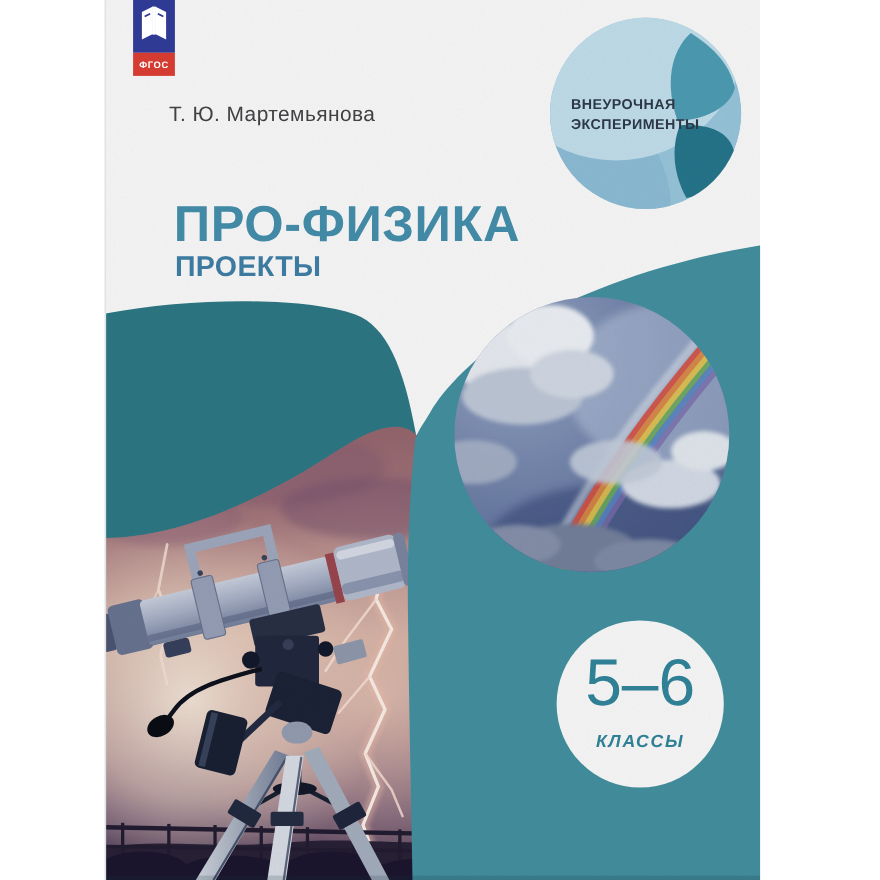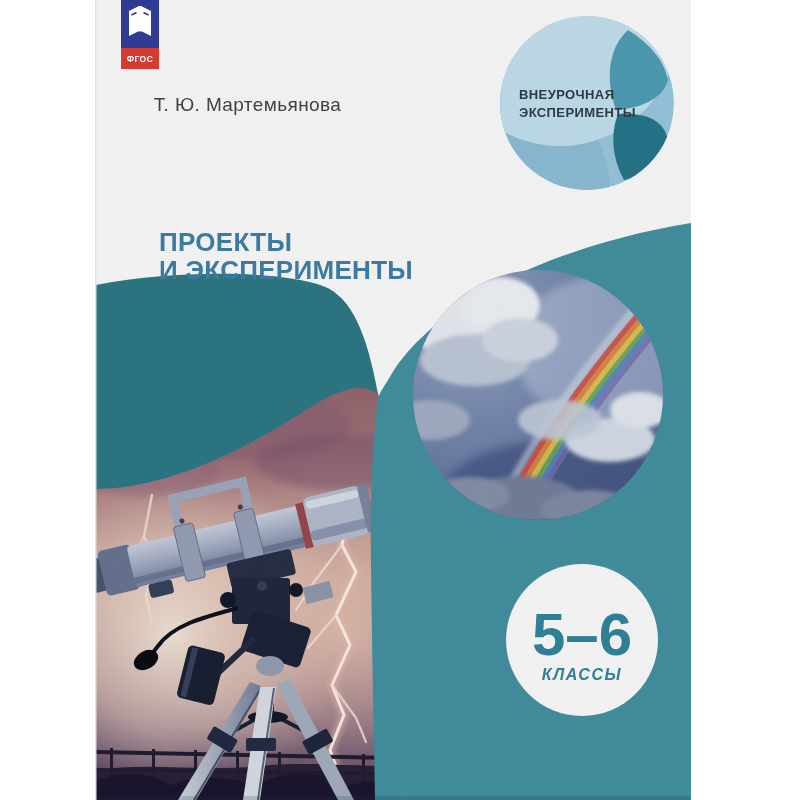--- a/index.html
+++ b/index.html
@@ -7,21 +7,21 @@
   .page{position:relative;width:691px;height:800px;background:#ffffff;overflow:hidden;}
   .art{position:absolute;left:0;top:0;}
   .txt{position:absolute;white-space:nowrap;}
   .author{left:130px;top:94px;width:235px;text-align:center;font-size:19px;font-weight:normal;
           color:#414144;letter-spacing:0.4px;}
   .title{left:158px;top:176px;font-size:46px;font-weight:800;color:#4289A6;letter-spacing:0.5px;}
   .sub1{left:159px;top:227px;font-size:26px;font-weight:800;color:#3D7AA0;letter-spacing:0.3px;}
   .sub2{left:159px;top:255px;font-size:26px;font-weight:800;color:#3D7AA0;letter-spacing:0.3px;}
   .badge-l1{left:519px;top:87px;font-size:13px;font-weight:bold;color:#2C3845;letter-spacing:0.4px;}
   .badge-l2{left:519px;top:105px;font-size:13px;font-weight:bold;color:#2C3845;letter-spacing:0.4px;}
-  .grades{left:507px;top:600px;width:150px;text-align:center;font-size:60px;font-weight:700;color:#2F7F95;}
+  .grades{left:507px;top:586px;width:150px;text-align:center;font-size:60px;font-weight:400;color:#2F7F95;}
   .grades-label{left:507px;top:666px;width:150px;text-align:center;font-size:16px;font-weight:800;
                 letter-spacing:1.6px;color:#2F7F95;font-style:italic;}
   .logo-band{position:absolute;left:121px;top:0;width:38px;height:48px;background:#2E3A94;}
   .logo-fgos{position:absolute;left:121px;top:48px;width:38px;height:21px;background:#D43C31;
              color:#ffffff;font-size:8.5px;font-weight:bold;display:flex;align-items:center;
              justify-content:center;letter-spacing:0.5px;}
 </style>
 </head>
 <body>
 
@@ -237,19 +237,19 @@
       <path d="M8,11 L18,6 L18,31 L8,36 Z" fill="#ffffff"></path>
       <path d="M20,6 L30,11 L30,36 L20,31 Z" fill="#ffffff"></path>
       <rect x="17.5" y="6" width="3" height="25.5" fill="#ffffff"></rect>
       <path d="M10.5,15 L15.5,12.5" stroke="#2E3A94" stroke-width="1.6"></path>
       <path d="M22.5,12.5 L27.5,15" stroke="#2E3A94" stroke-width="1.6"></path>
     </svg>
   </div>
   <div class="logo-fgos">ФГОС</div>
 
   <div class="txt author">Т. Ю. Мартемьянова</div>
+  <div class="txt title">ПРО-ФИЗИКА</div>
   <div class="txt sub1">ПРОЕКТЫ</div>
-  <div class="txt sub2">И ЭКСПЕРИМЕНТЫ</div>
   <div class="txt badge-l1">ВНЕУРОЧНАЯ</div>
   <div class="txt badge-l2">ЭКСПЕРИМЕНТЫ</div>
   <div class="txt grades">5–6</div>
   <div class="txt grades-label">КЛАССЫ</div>
 </div>
 
 </body></html>

